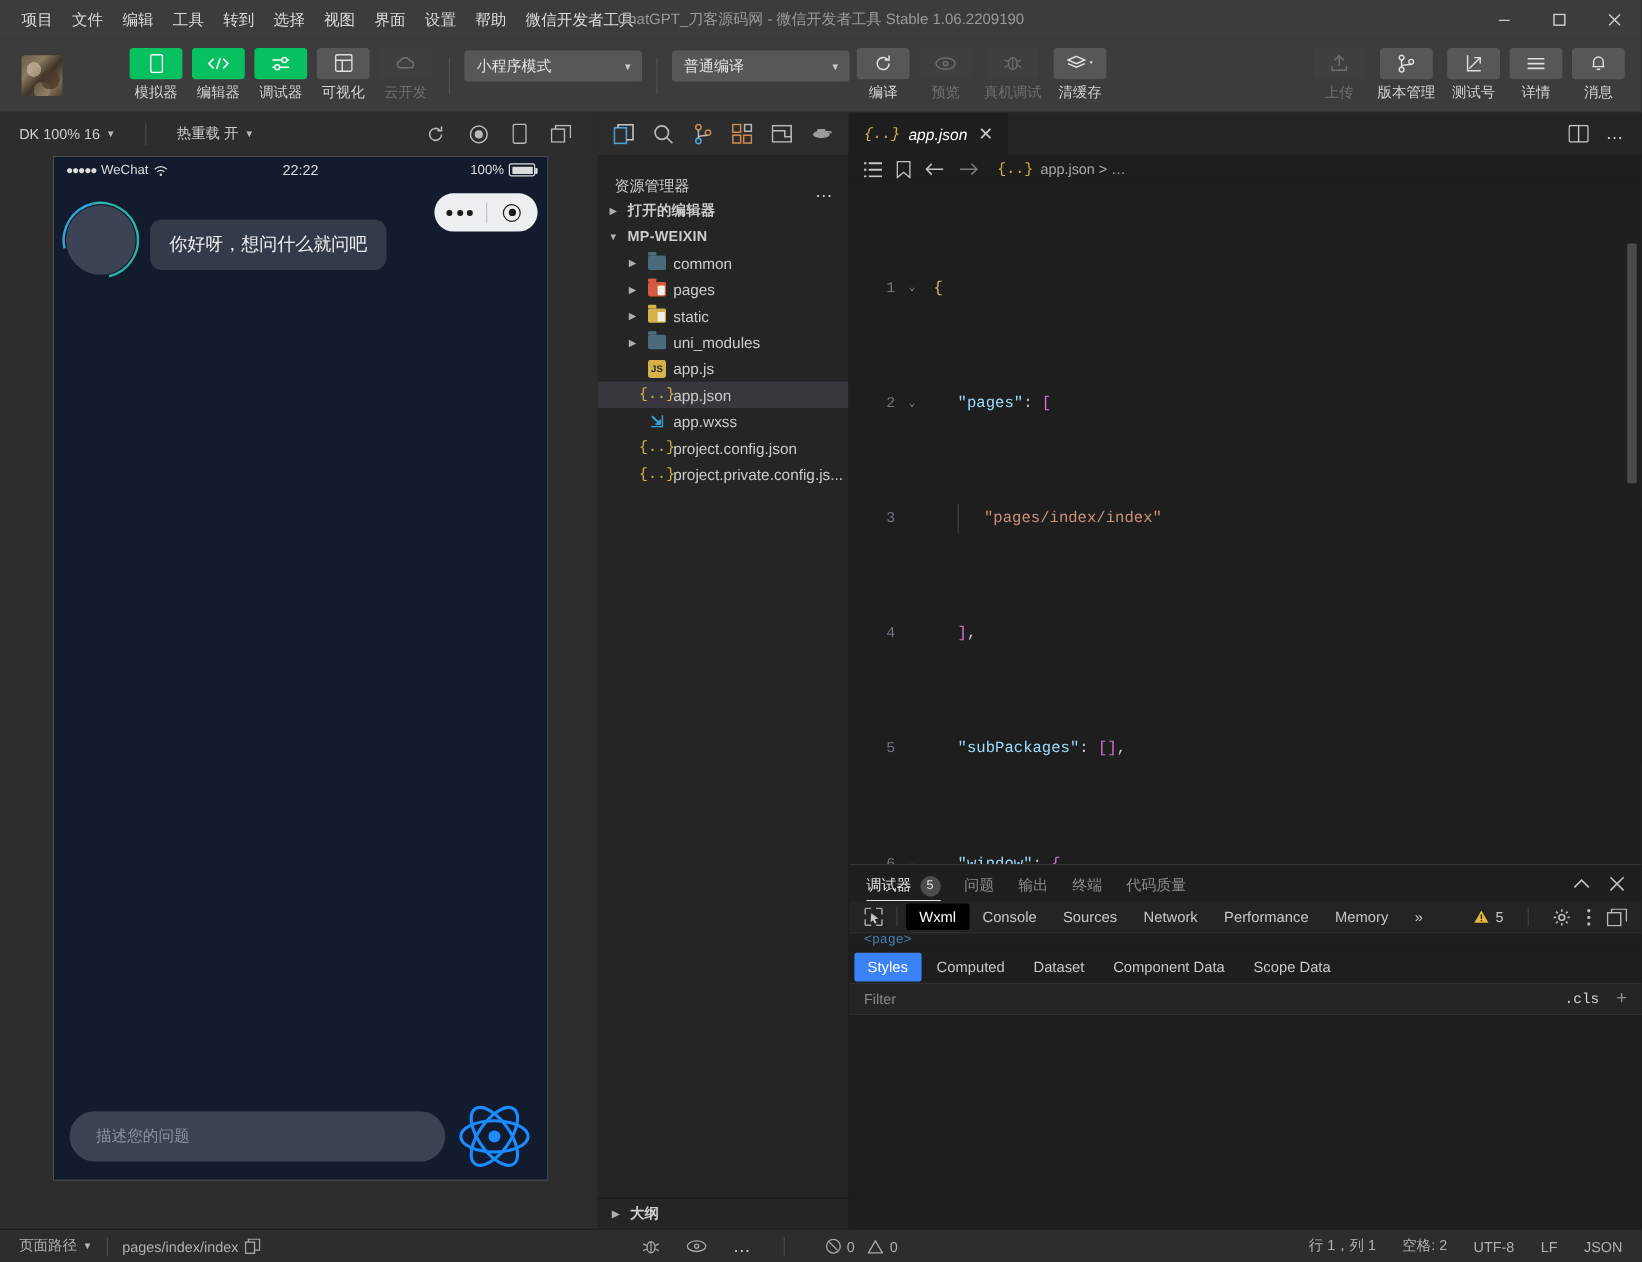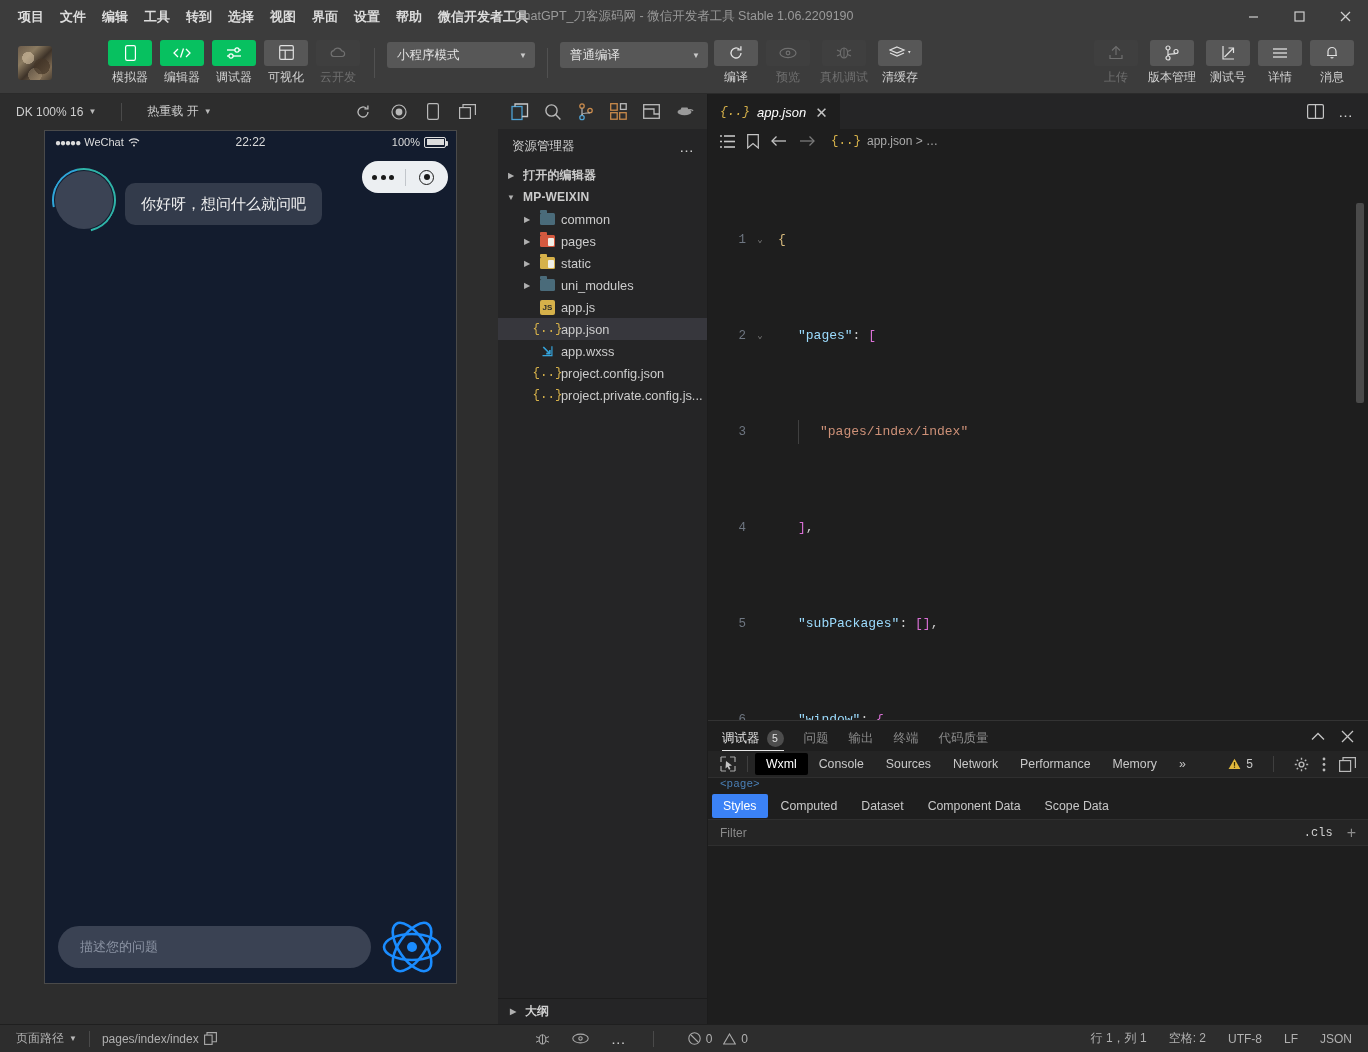--- a/index.html
+++ b/index.html
@@ -10,21 +10,21 @@
     overflow: hidden;
     color: #cccccc;
   }
   .app { width: 1368px; height: 1052px; display: flex; flex-direction: column; background: #2d2d2d; }
 
   
   .titlebar {
     height: 32px; background: #3c3c3c; display: flex; align-items: center;
     flex: 0 0 32px; position: relative;
   }
-  .menu { display: flex; align-items: center; padding-left: 10px; gap: 0px; font-weight: bold; }
+  .menu { display: flex; align-items: center; padding-left: 10px; gap: 0px; }
   .menu-item {
     font-size: 13px; color: #dcdcdc; padding: 4px 8px; white-space: nowrap; line-height: 1;
   }
   .title-center {
     position: absolute; left: 0; right: 0; text-align: center;
     font-size: 12.5px; color: #9a9a9a; pointer-events: none;
   }
   .win-ctrl { margin-left: auto; display: flex; height: 32px; z-index: 2; }
   .wc { width: 46px; height: 32px; display: flex; align-items: center; justify-content: center; }
   .wc svg { display: block; }
@@ -90,21 +90,21 @@
     background: #131c2e; border: 1px solid #4a4a4a; overflow: hidden;
     display: flex; flex-direction: column;
   }
   .phone-status {
     height: 22px; display: flex; align-items: center; padding: 0 10px;
     font-size: 11px; color: #dcdcdc; background: #131c2e; flex: 0 0 22px;
   }
   .ps-left { display: flex; align-items: center; gap: 4px; }
   .dots { letter-spacing: -1px; font-size: 10px; }
   .ps-center { position: absolute; left: 0; right: 0; text-align: center; font-size: 12px; pointer-events: none; }
-  .ps-right { margin-left: auto; display: flex; align-items: center; gap: 4px; font-size: 11px; }
+  .ps-right { margin-left: auto; display: flex; gap: 4px; font-size: 11px; }
   .batt { width: 22px; height: 11px; border: 1px solid #dcdcdc; border-radius: 2px; position: relative; }
   .batt::after { content:''; position:absolute; right:-3px; top:3px; width:2px; height:5px; background:#dcdcdc; border-radius:0 1px 1px 0;}
   .batt i { position:absolute; inset:1.5px; background:#dcdcdc; display:block; }
 
   .phone-title {
     padding: 2px 10px 0 10px; font-size: 13.5px; color: #e8e8e8; font-weight: 600;
     white-space: nowrap; overflow: hidden; text-overflow: ellipsis;
   }
   .chat-area { flex: 1 1 auto; position: relative; padding: 10px 10px 0 10px; text-align: center; }
   .msg-row { display: flex; align-items: flex-start; gap: 12px; margin-top: 8px; }
@@ -145,21 +145,21 @@
   .atom { width: 62px; height: 62px; flex: 0 0 62px; position: relative; }
 
   
   .side-col { width: 210px; flex: 0 0 210px; display: flex; flex-direction: column; background: #252526; border-right: 1px solid #1c1c1c;}
   .act-bar {
     height: 35px; display: flex; align-items: center; justify-content: space-around;
     background: #2d2d2d; flex: 0 0 35px; padding: 0 6px;
   }
   .act-ico { width: 24px; height: 24px; display:flex; align-items:center; justify-content:center; }
   .exp-head {
-    height: 35px; display: flex; align-items: center; justify-content: space-between;
+    height: 35px; display: flex; align-items: flex-end; justify-content: space-between;
     padding: 0 12px 0 14px; font-size: 12.5px; color: #cfcfcf; flex: 0 0 35px;
   }
   .exp-dots { color: #cfcfcf; font-size: 15px; letter-spacing: 1px; line-height: 0.6; }
   .tree { flex: 1 1 auto; overflow: hidden; font-size: 12.8px; }
   .trow {
     height: 22px; display: flex; align-items: center; gap: 5px; padding-left: 6px; color: #cccccc;
     white-space: nowrap;
   }
   .trow.sel { background: #37373d; }
   .trow.sel.focus { background: #37373d; }

